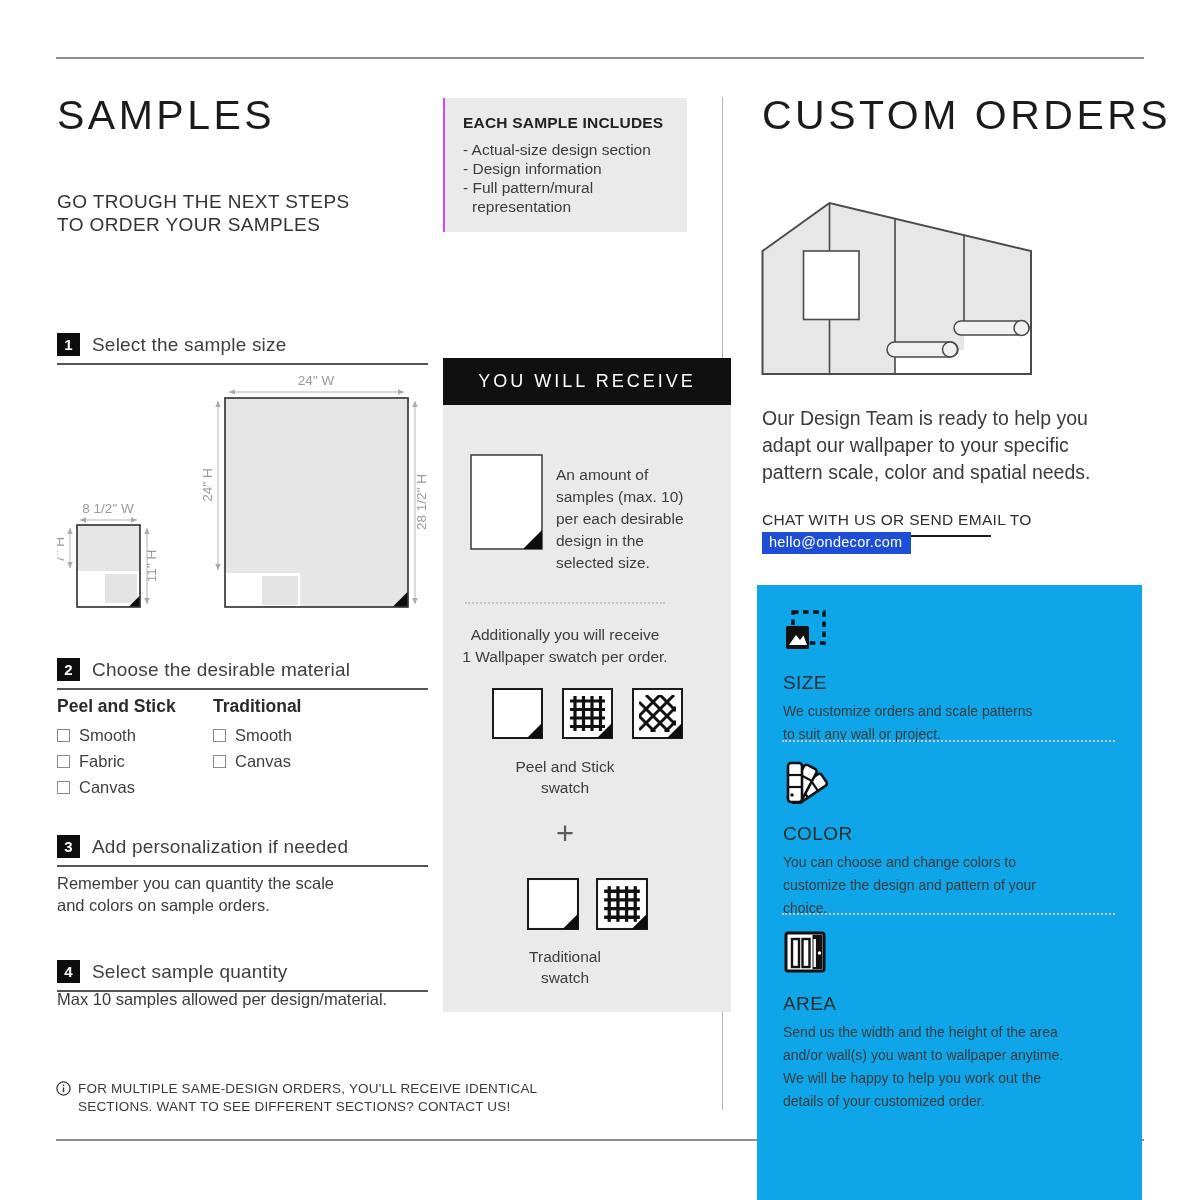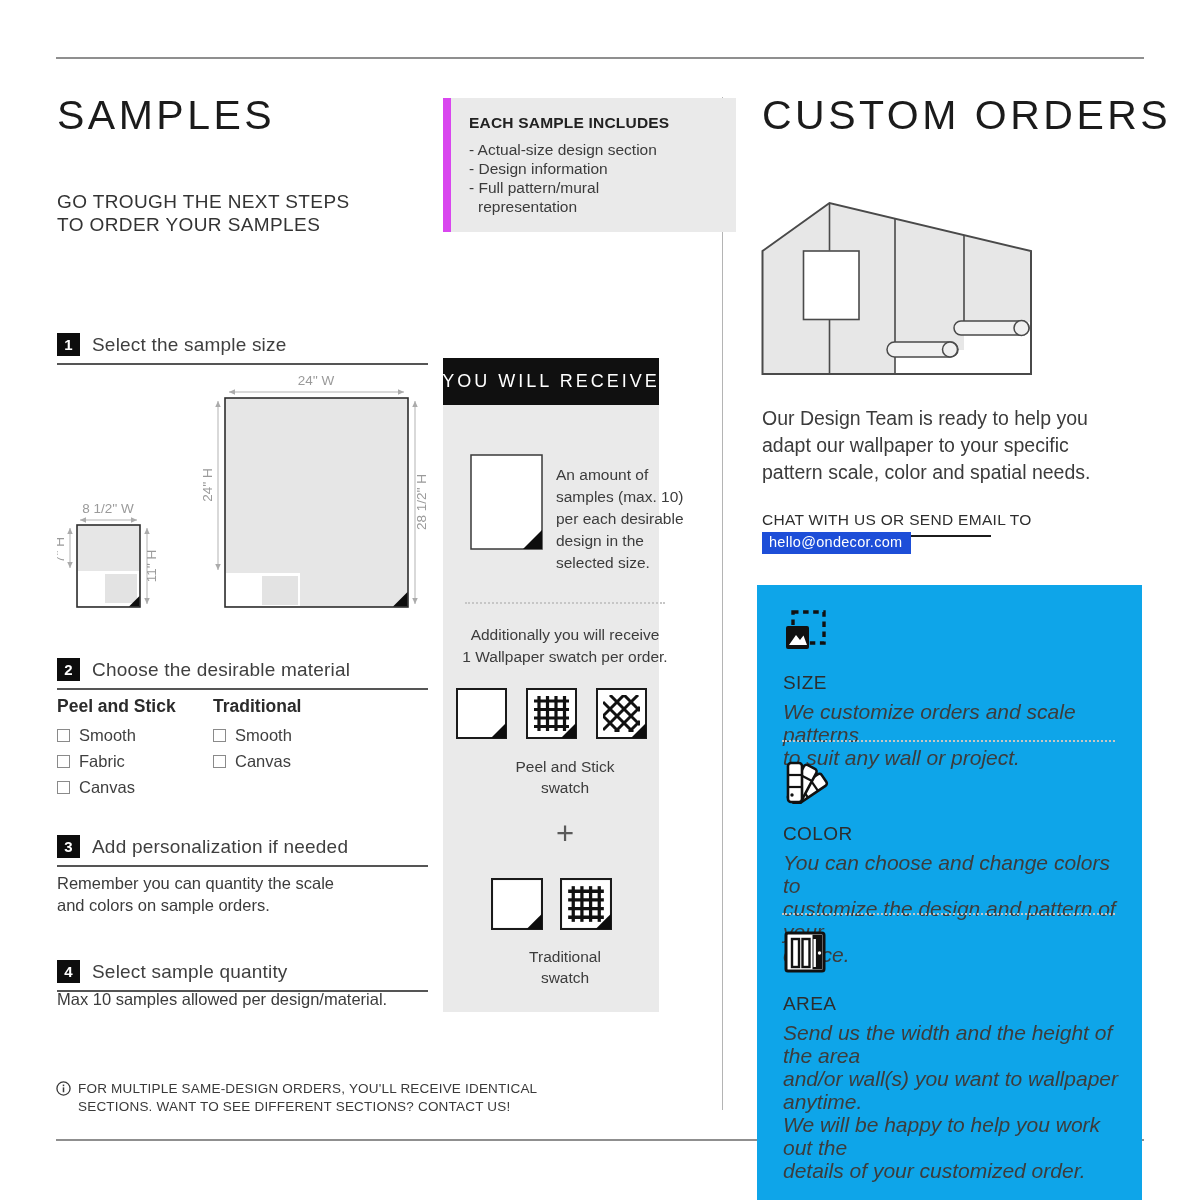--- a/index.html
+++ b/index.html
@@ -13,40 +13,40 @@
   .intro { font-size:19px; line-height:23px; color:#333; letter-spacing:0.4px; }
   .step-header { display:flex; align-items:center; width:371px; border-bottom:2px solid #555; padding-bottom:7px; }
   .step-num { width:23px; height:23px; background:#0d0d0d; color:#fff; font-size:15px; font-weight:bold;
               display:flex; align-items:center; justify-content:center; margin-right:12px; flex:0 0 auto; }
   .step-title { font-size:19px; color:#3f3f3f; letter-spacing:0.2px; white-space:nowrap; }
   .body-text { font-size:16.5px; line-height:22px; color:#3c3c3c; }
   .mat-title { font-size:17.5px; font-weight:bold; color:#2b2b2b; margin-bottom:9px; white-space:nowrap; }
   .mat-opt { display:flex; align-items:center; font-size:16.5px; color:#3f3f3f; margin-bottom:7px; cursor:default; }
   .cbx { display:inline-block; width:13px; height:13px; border:1.5px solid #8a8a8a; margin-right:9px; flex:0 0 auto; }
   .footer-note { display:flex; font-size:13.5px; line-height:17.5px; color:#3a3a3a; letter-spacing:0.2px; }
-  .includes-box { width:293px; background:#eaeaea; border-left:8px solid #d946ef; padding:16px 14px 16px 18px; }
+  .includes-box { width:244px; background:#eaeaea; border-left:2px solid #d946ef; padding:16px 14px 16px 18px; }
   .includes-title { font-size:15.5px; font-weight:bold; color:#222; letter-spacing:0.2px; margin-bottom:8px; }
   .includes-item { font-size:15.5px; line-height:19px; color:#3b3b3b; padding-left:9px; text-indent:-9px; }
-  .receive-panel { width:216px; height:654px; background:#eaeaea; }
+  .receive-panel { width:288px; height:654px; background:#eaeaea; }
   .receive-header { height:47px; background:#101010; color:#fff; font-size:18px; letter-spacing:3px;
                     display:flex; align-items:center; justify-content:center; white-space:nowrap; }
   .dotted { border-top:2px dotted #c6c6c6; }
   .sm-text { font-size:15.5px; line-height:22px; color:#3c3c3c; }
   .center { text-align:center; }
   .swatch-row { display:flex; justify-content:center; align-items:center; width:100%; }
   .plus { font-size:31px; color:#5a5a5a; font-weight:400; }
   .r-intro { font-size:19.5px; line-height:27px; color:#3b3b3b; }
   .chat-label { font-size:15.5px; color:#2e2e2e; letter-spacing:0.3px; width:229px;
                 padding-bottom:6px; border-bottom:2px solid #1c1c1c; white-space:nowrap; }
   .email-badge { display:inline-block; background:#1d4ed8; color:#fff; font-size:14.5px;
                  padding:2px 9px 4px 7px; letter-spacing:0.3px; cursor:pointer; }
   .r-panel { width:385px; height:660px; background:#0ea5e9; }
   .sec { position:absolute; left:26px; width:340px; }
   .sec-heading { font-size:19px; color:#2d2d2d; letter-spacing:0.4px; margin-top:15px; }
-  .sec-body { font-size:21px; line-height:23px; color:#3c3c3c; margin-top:6px;font-style:italic; }
+  .sec-body { font-size:14px; line-height:23px; color:#3c3c3c; margin-top:6px; }
   svg text { font-family:"Liberation Sans", sans-serif; }
 </style>
 </head>
 <body>
 
 <div class="page">
 
   <div class="abs rule" style="left:56px; width:1088px; top:57px;"></div>
   <div class="abs rule" style="left:56px; width:1088px; top:1139px;"></div>
   <div class="abs vdiv" style="left:722px; top:97px; height:1013px;"></div>

